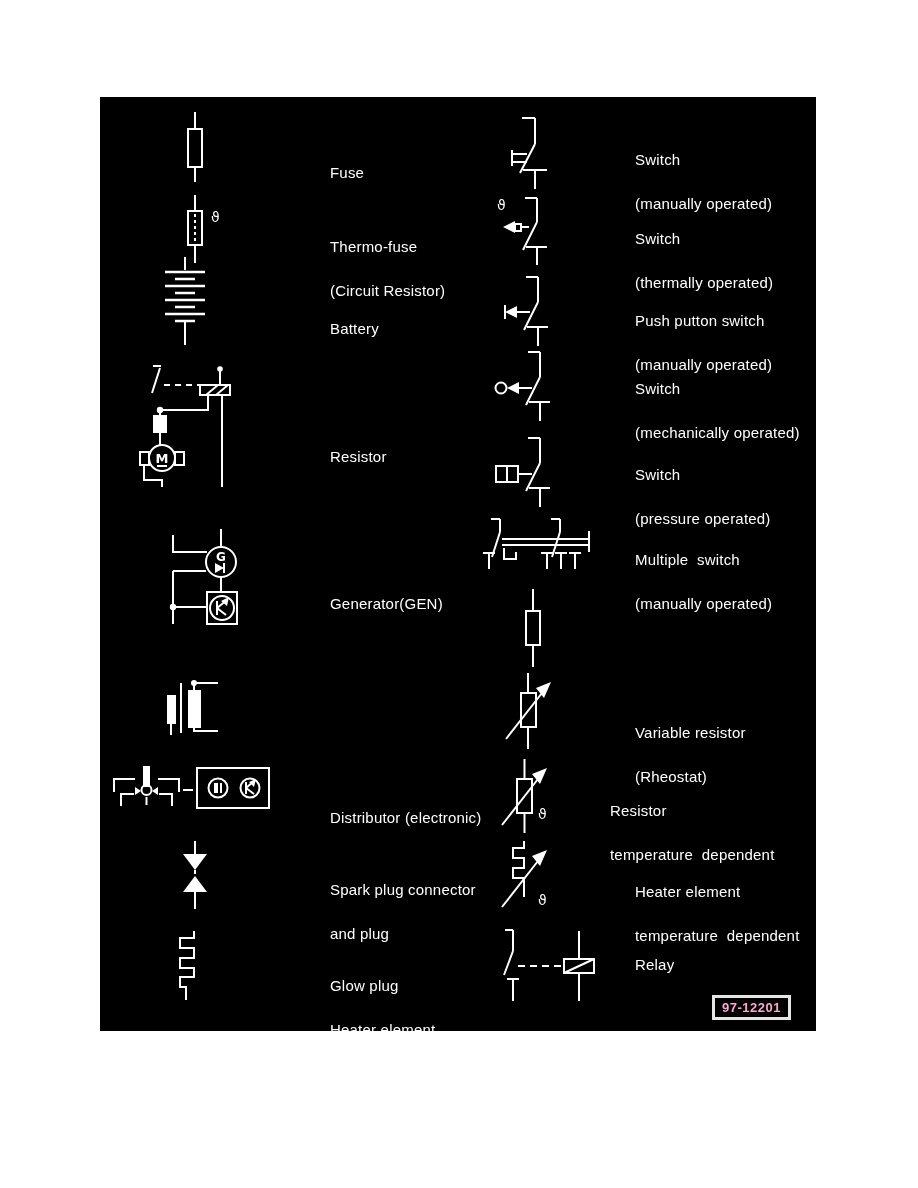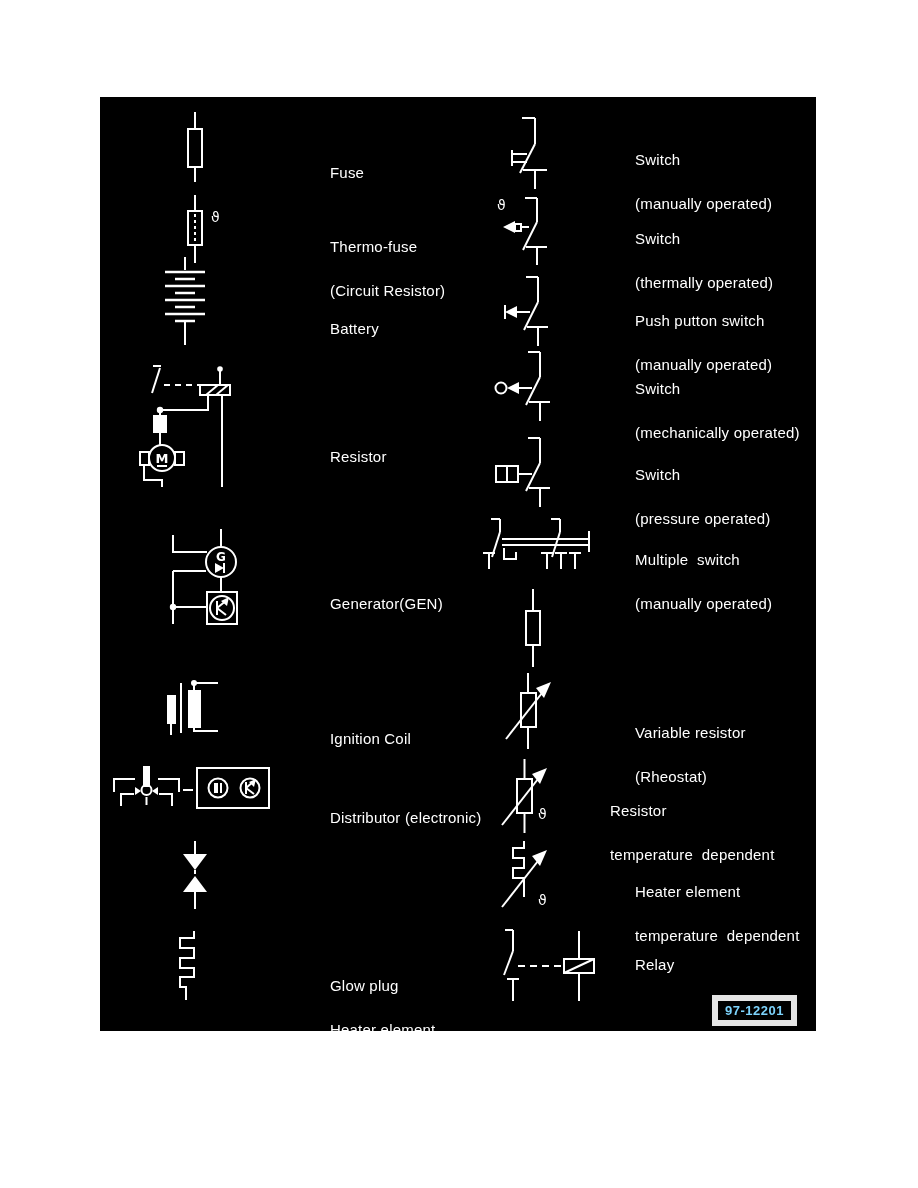--- a/index.html
+++ b/index.html
@@ -6,22 +6,22 @@
   .page{position:relative;width:918px;height:1188px;background:#ffffff;
         font-family:"Liberation Sans",sans-serif;overflow:hidden;}
   .panel{position:absolute;left:100px;top:97px;width:716px;height:934px;background:#000;}
   .sym{position:absolute;display:block;}
   .sym .ln{stroke:#fff;fill:none;stroke-width:2;}
   .sym .lnb{stroke:#fff;fill:none;stroke-width:2.5;}
   .sym .fillw{fill:#fff;stroke:none;}
   .sym text{fill:#fff;font-family:"DejaVu Sans","Liberation Sans",sans-serif;}
   .lbl{position:absolute;color:#fff;font-size:15px;line-height:14.5px;
        letter-spacing:.2px;white-space:pre-wrap;}
-  .badge{position:absolute;left:612px;top:898px;background:#000;border:6px solid #e5e5e5;
-         color:#7dd3fc;font-weight:bold;font-size:13px;line-height:17px;padding:1px 7px;
+  .badge{position:absolute;left:612px;top:898px;background:#000;border:3px solid #e5e5e5;
+         color:#f9a8d4;font-weight:bold;font-size:13px;line-height:17px;padding:1px 7px;
          letter-spacing:.5px;}
 </style>
 </head>
 <body>
 
 <div class="page">
 <div class="panel">
 
   <svg class="sym" style="left:80px;top:15px" width="30" height="70" viewBox="0 0 30 70">
     <path class="ln" d="M15,0 V17"></path>
@@ -110,23 +110,20 @@
   <svg class="sym" style="left:60px;top:580px" width="100" height="62" viewBox="0 0 100 62">
     <rect class="fillw" x="7" y="18" width="9" height="29"></rect>
     <path class="ln" d="M11,47 V58"></path>
     <path class="ln" d="M21,6 V56"></path>
     <rect class="fillw" x="28" y="13" width="13" height="38"></rect>
     <circle class="fillw" cx="34" cy="6" r="3"></circle>
     <path class="ln" d="M34,6 H58"></path>
         <path class="ln" d="M34,6 V13"></path>
     <path class="ln" d="M34,51 V54 H58"></path>
   </svg>
-  <div class="lbl" style="left:230px;top:606px">
-    <div>Ignition Coil</div>
-  </div>
 
   <svg class="sym" style="left:8px;top:663px" width="172" height="58" viewBox="0 0 172 58">
     <rect class="fillw" x="35" y="6" width="7" height="21"></rect>
     <circle class="ln" cx="38.5" cy="30" r="5"></circle>
     <path class="ln" d="M38.5,37 V45"></path>
     <path class="ln" d="M6,32 V19 H27"></path>
         <path class="ln" d="M13,46 V34 H26"></path>
     <path class="ln" d="M71,32 V19 H50"></path>
         <path class="ln" d="M64,46 V34 H51"></path>
     <polygon class="fillw" points="27,27 33,31 27,35"></polygon>
@@ -144,20 +141,24 @@
     <div>Distributor (electronic)</div>
   </div>
 
   <svg class="sym" style="left:80px;top:744px" width="30" height="68" viewBox="0 0 30 68">
     <path class="ln" d="M15,0 V13"></path>
     <polygon class="fillw" points="3,13 27,13 15,29"></polygon>
     <path class="ln" d="M15,29 V33"></path>
     <polygon class="fillw" points="15,35 3,51 27,51"></polygon>
     <path class="ln" d="M15,51 V68"></path>
   </svg>
+  <div class="lbl" style="left:230px;top:757px">
+    <div>Spark plug connector</div>
+    <div>and plug</div>
+  </div>
 
   <svg class="sym" style="left:72px;top:833px" width="36" height="70" viewBox="0 0 36 70">
     <path class="ln" d="M22,1 V8 H8 V18 H22 V28 H8 V38 H22 V47 H8 V57 H14 V70"></path>
   </svg>
   <div class="lbl" style="left:230px;top:853px">
     <div>Glow plug</div>
     <div>Heater element</div>
   </div>
 
   <svg class="sym" style="left:400px;top:16px" width="60" height="78" viewBox="0 0 60 78">

